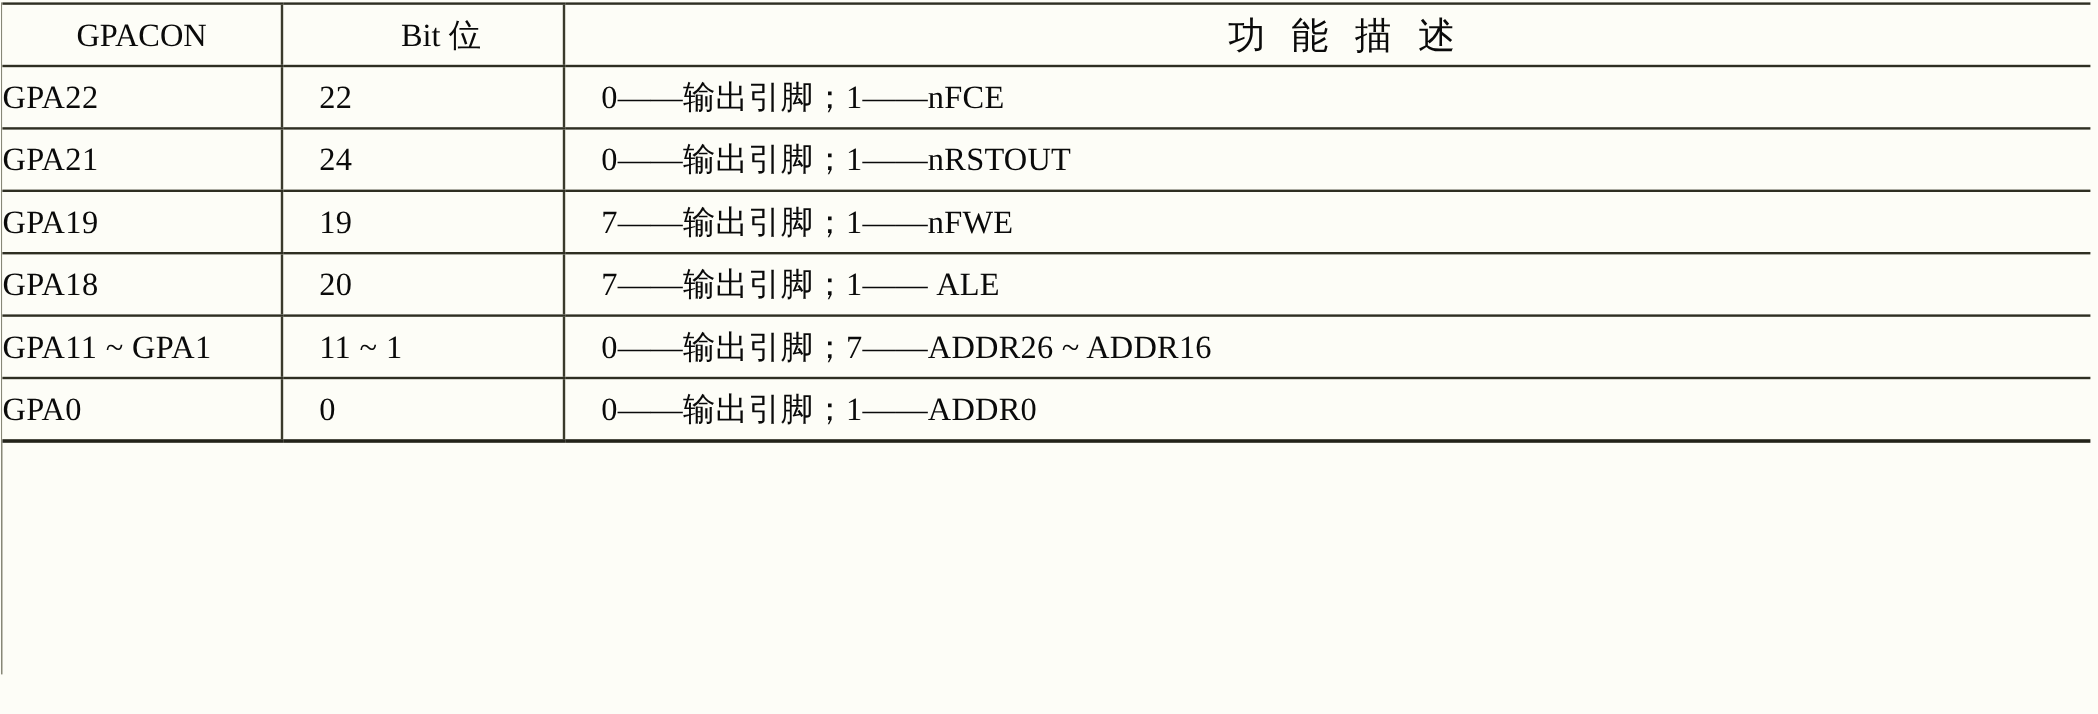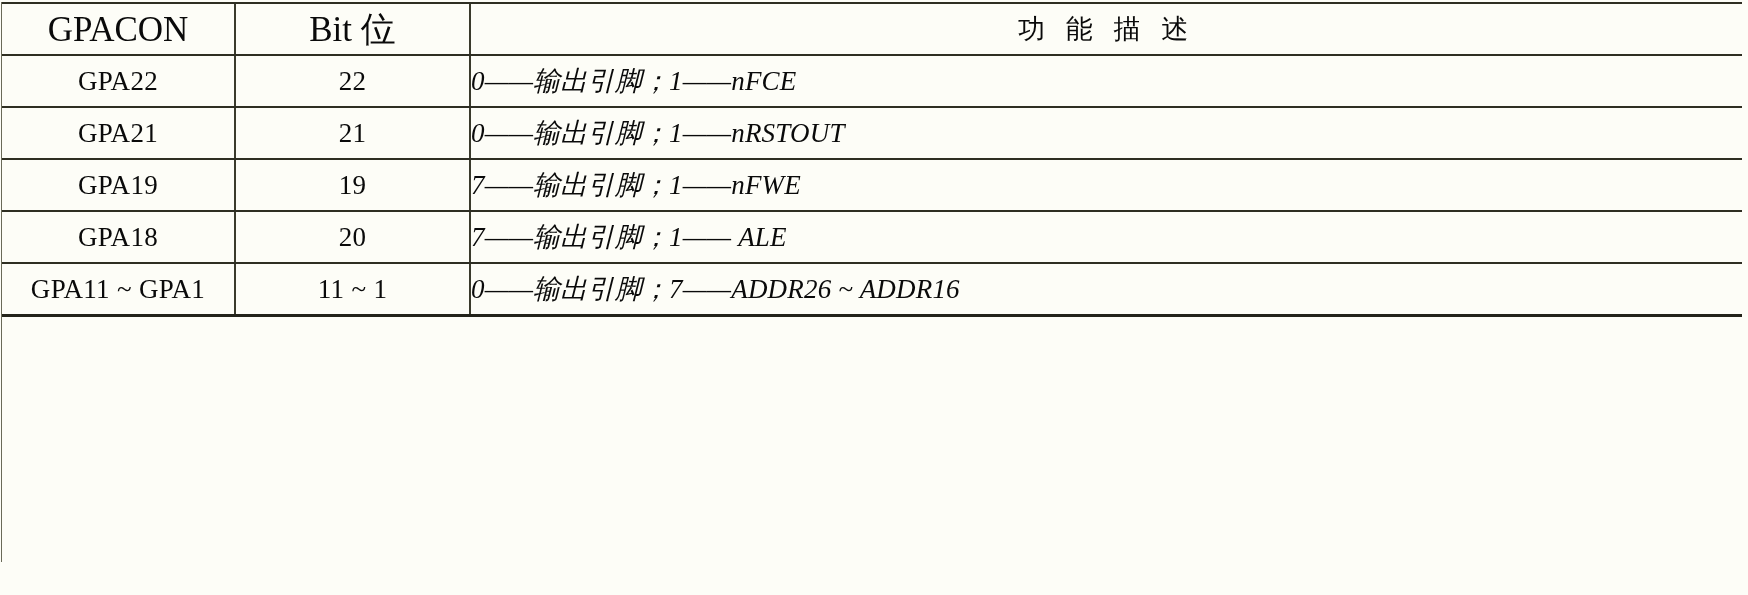--- a/index.html
+++ b/index.html
@@ -46,20 +46,21 @@
     vertical-align: middle;
     color: #0a0a0a;
     font-weight: normal;
     background: #fdfdf7;
   }
 
   
   table.gpacon th.sep,
   table.gpacon td.sep {
     border-left: 2px solid #3a3a2c;
+    padding-left: 30px;
   }
 
   
   #left-edge {
     position: absolute;
     left: 1px;
     top: 2px;
     width: 1px;
     height: 560px;
     background: #6a6a58;
@@ -69,45 +70,43 @@
     border-top: 4px solid #23231a;
     border-bottom: 2px solid #2e2e22;
     height: 53px;
   }
 
   tbody tr:last-child td {
     border-bottom: 3px solid #23231a;
   }
 
   .cell-center {
-    text-align: center;
     font-size: 27px;
     line-height: 1;
     letter-spacing: 0.3px;
   }
 
   .cell-desc {
     text-align: left;
     font-size: 27px;
     line-height: 1;
     padding-left: 26px;
     white-space: nowrap;
     letter-spacing: 0.2px;
-    font-style: italic;
   }
 
   .hdr-reg, .hdr-bit {
     text-align: center;
-    font-size: 35px;
+    font-size: 27px;
     line-height: 1;
   }
 
   .hdr-desc {
     text-align: center;
-    font-size: 27px;
+    font-size: 31px;
     line-height: 1;
     letter-spacing: 7px;
     padding-right: 7px;
   }
 </style>
 </head>
 <body>
 
 <div id="table-wrap">
 
@@ -129,34 +128,39 @@
     </thead>
 
     <tbody id="table-body">
         <tr>
           <td class="cell-center">GPA22</td>
           <td class="cell-center sep">22</td>
           <td class="cell-desc sep">0——输出引脚；1——nFCE</td>
         </tr>
         <tr>
           <td class="cell-center">GPA21</td>
-          <td class="cell-center sep">21</td>
+          <td class="cell-center sep">24</td>
           <td class="cell-desc sep">0——输出引脚；1——nRSTOUT</td>
         </tr>
         <tr>
           <td class="cell-center">GPA19</td>
           <td class="cell-center sep">19</td>
           <td class="cell-desc sep">7——输出引脚；1——nFWE</td>
         </tr>
         <tr>
           <td class="cell-center">GPA18</td>
           <td class="cell-center sep">20</td>
           <td class="cell-desc sep">7——输出引脚；1—— ALE</td>
         </tr>
         <tr>
           <td class="cell-center">GPA11 ~ GPA1</td>
           <td class="cell-center sep">11 ~ 1</td>
           <td class="cell-desc sep">0——输出引脚；7——ADDR26 ~ ADDR16</td>
         </tr>
+        <tr>
+          <td class="cell-center">GPA0</td>
+          <td class="cell-center sep">0</td>
+          <td class="cell-desc sep">0——输出引脚；1——ADDR0</td>
+        </tr>
       </tbody>
   </table>
 
 </div>
 
 </body></html>

